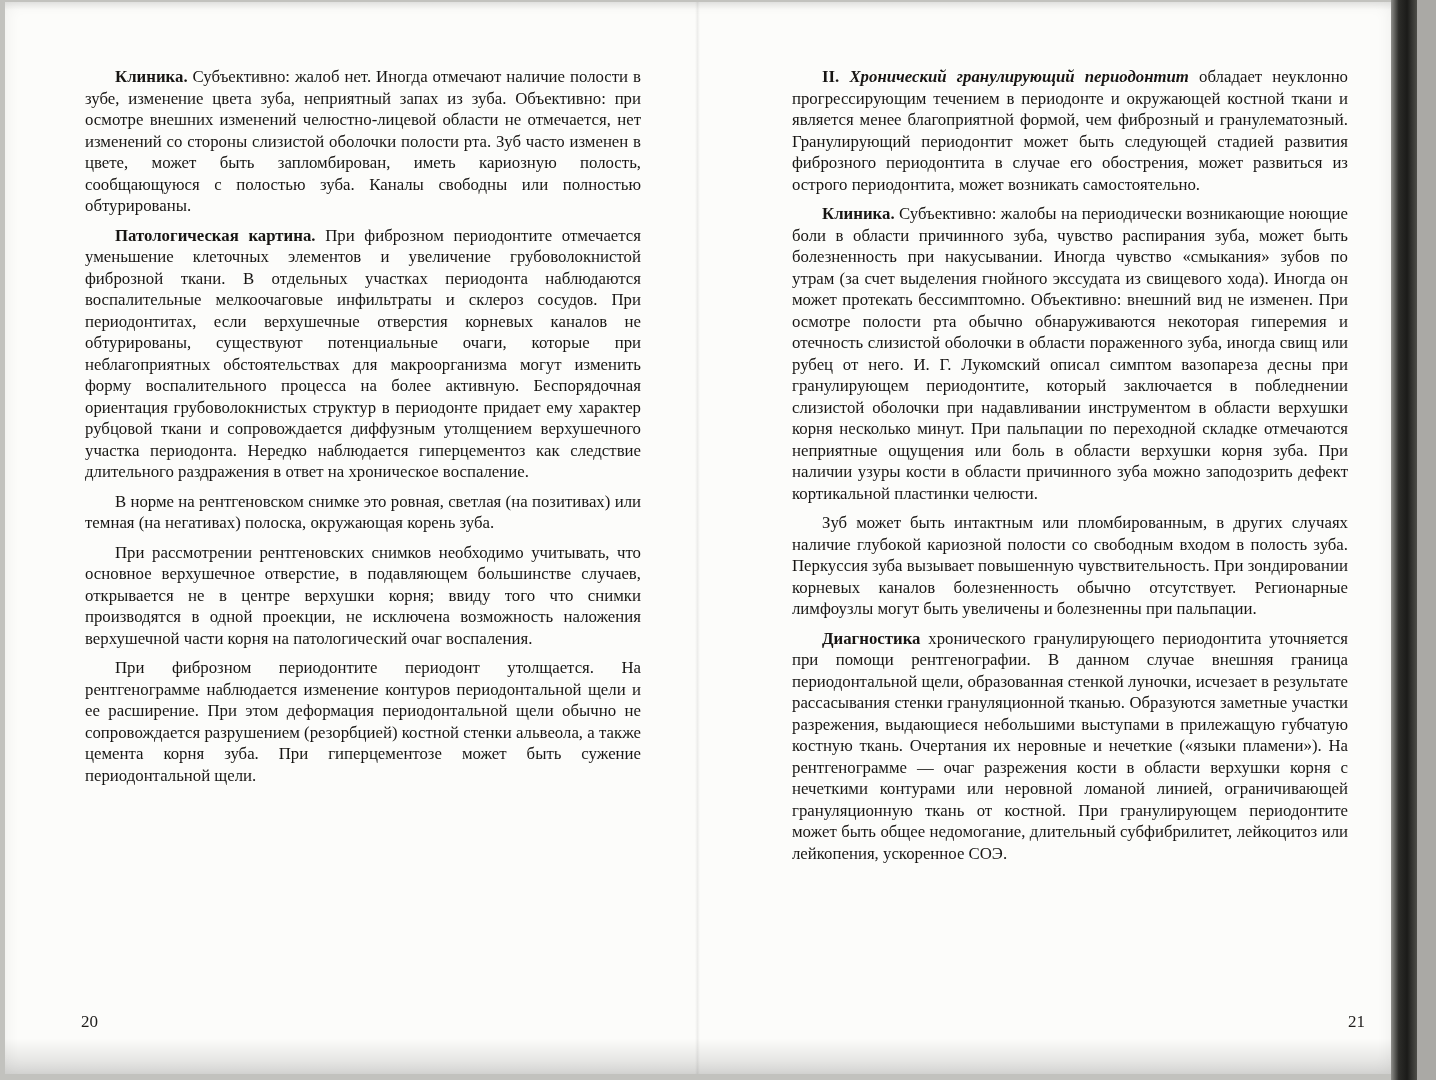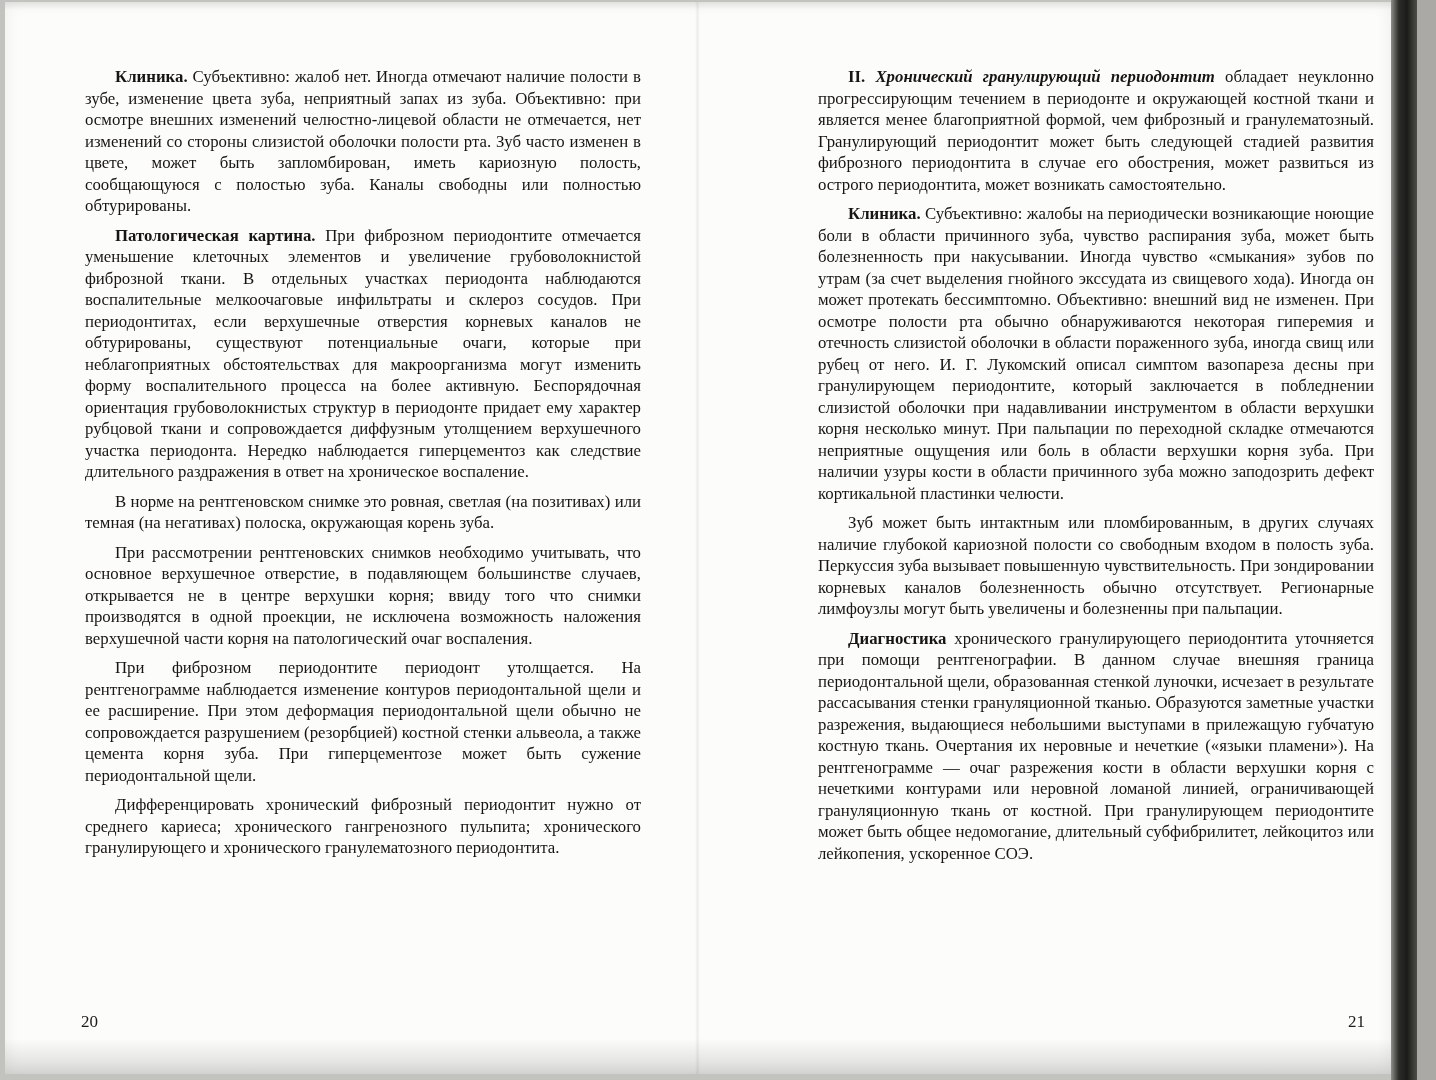--- a/index.html
+++ b/index.html
@@ -19,21 +19,21 @@
   .page { position: absolute; top: 0; height: 100%; width: 693px; }
   .page-left  { left: 0; }
   .page-right { left: 693px; }
   .page-body {
     position: absolute; top: 56px; width: 572px; height: 952px;
     overflow: hidden;
     font-size: 16.8px; line-height: 21.5px;
     color: #171513; text-align: justify;
   }
   .page-left  .page-body { left: 72px; }
-  .page-right .page-body { left: 112px; }
+  .page-right .page-body { left: 86px; }
   .page-body p { margin: 8px; text-indent: 30px; }
   .run-bold { font-weight: bold; }
   .run-bolditalic { font-weight: bold; font-style: italic; }
   .page-number {
     position: absolute; bottom: 42px;
     font-size: 17px; font-weight: normal; color: #1d1b19;
   }
   .pn-left  { left: 76px; }
   .pn-right { right: 26px; }
   .gutter {
@@ -64,21 +64,20 @@
   <div class="spread">
     <div class="top-shade"></div>
 
     <div class="page page-left">
       <div class="page-body">
           <p><span class="run-bold">Клиника.</span><span> Субъективно: жалоб нет. Иногда отмечают наличие полости в зубе, изменение цвета зуба, неприятный запах из зуба. Объективно: при осмотре внешних изменений челюстно-лицевой области не отмечается, нет изменений со стороны слизистой оболочки полости рта. Зуб часто изменен в цвете, может быть запломбирован, иметь кариозную полость, сообщающуюся с полостью зуба. Каналы свободны или полностью обтурированы.</span></p>
           <p><span class="run-bold">Патологическая картина.</span><span> При фиброзном периодонтите отмечается уменьшение клеточных элементов и увеличение грубоволокнистой фиброзной ткани. В отдельных участках периодонта наблюдаются воспалительные мелкоочаговые инфильтраты и склероз сосудов. При периодонтитах, если верхушечные отверстия корневых каналов не обтурированы, существуют потенциальные очаги, которые при неблагоприятных обстоятельствах для макроорганизма могут изменить форму воспалительного процесса на более активную. Беспорядочная ориентация грубоволокнистых структур в периодонте придает ему характер рубцовой ткани и сопровождается диффузным утолщением верхушечного участка периодонта. Нередко наблюдается гиперцементоз как следствие длительного раздражения в ответ на хроническое воспаление.</span></p>
           <p><span>В норме на рентгеновском снимке это ровная, светлая (на позитивах) или темная (на негативах) полоска, окружающая корень зуба.</span></p>
           <p><span>При рассмотрении рентгеновских снимков необходимо учитывать, что основное верхушечное отверстие, в подавляющем большинстве случаев, открывается не в центре верхушки корня; ввиду того что снимки производятся в одной проекции, не исключена возможность наложения верхушечной части корня на патологический очаг воспаления.</span></p>
           <p><span>При фиброзном периодонтите периодонт утолщается. На рентгенограмме наблюдается изменение контуров периодонтальной щели и ее расширение. При этом деформация периодонтальной щели обычно не сопровождается разрушением (резорбцией) костной стенки альвеола, а также цемента корня зуба. При гиперцементозе может быть сужение периодонтальной щели.</span></p>
-          <p><span>Дифференцировать хронический фиброзный периодонтит нужно от среднего кариеса; хронического гангренозного пульпита; хронического гранулирующего и хронического гранулематозного периодонтита.</span></p>
         </div>
       <div class="page-number pn-left">20</div>
     </div>
 
     <div class="page page-right">
       <div class="page-body">
           <p><span class="run-bold">II. </span><span class="run-bolditalic">Хронический гранулирующий периодонтит</span><span> обладает неуклонно прогрессирующим течением в периодонте и окружающей костной ткани и является менее благоприятной формой, чем фиброзный и гранулематозный. Гранулирующий периодонтит может быть следующей стадией развития фиброзного периодонтита в случае его обострения, может развиться из острого периодонтита, может возникать самостоятельно.</span></p>
           <p><span class="run-bold">Клиника.</span><span> Субъективно: жалобы на периодически возникающие ноющие боли в области причинного зуба, чувство распирания зуба, может быть болезненность при накусывании. Иногда чувство «смыкания» зубов по утрам (за счет выделения гнойного экссудата из свищевого хода). Иногда он может протекать бессимптомно. Объективно: внешний вид не изменен. При осмотре полости рта обычно обнаруживаются некоторая гиперемия и отечность слизистой оболочки в области пораженного зуба, иногда свищ или рубец от него. И. Г. Лукомский описал симптом вазопареза десны при гранулирующем периодонтите, который заключается в побледнении слизистой оболочки при надавливании инструментом в области верхушки корня несколько минут. При пальпации по переходной складке отмечаются неприятные ощущения или боль в области верхушки корня зуба. При наличии узуры кости в области причинного зуба можно заподозрить дефект кортикальной пластинки челюсти.</span></p>
           <p><span>Зуб может быть интактным или пломбированным, в других случаях наличие глубокой кариозной полости со свободным входом в полость зуба. Перкуссия зуба вызывает повышенную чувствительность. При зондировании корневых каналов болезненность обычно отсутствует. Регионарные лимфоузлы могут быть увеличены и болезненны при пальпации.</span></p>
           <p><span class="run-bold">Диагностика</span><span> хронического гранулирующего периодонтита уточняется при помощи рентгенографии. В данном случае внешняя граница периодонтальной щели, образованная стенкой луночки, исчезает в результате рассасывания стенки грануляционной тканью. Образуются заметные участки разрежения, выдающиеся небольшими выступами в прилежащую губчатую костную ткань. Очертания их неровные и нечеткие («языки пламени»). На рентгенограмме — очаг разрежения кости в области верхушки корня с нечеткими контурами или неровной ломаной линией, ограничивающей грануляционную ткань от костной. При гранулирующем периодонтите может быть общее недомогание, длительный субфибрилитет, лейкоцитоз или лейкопения, ускоренное СОЭ.</span></p>

